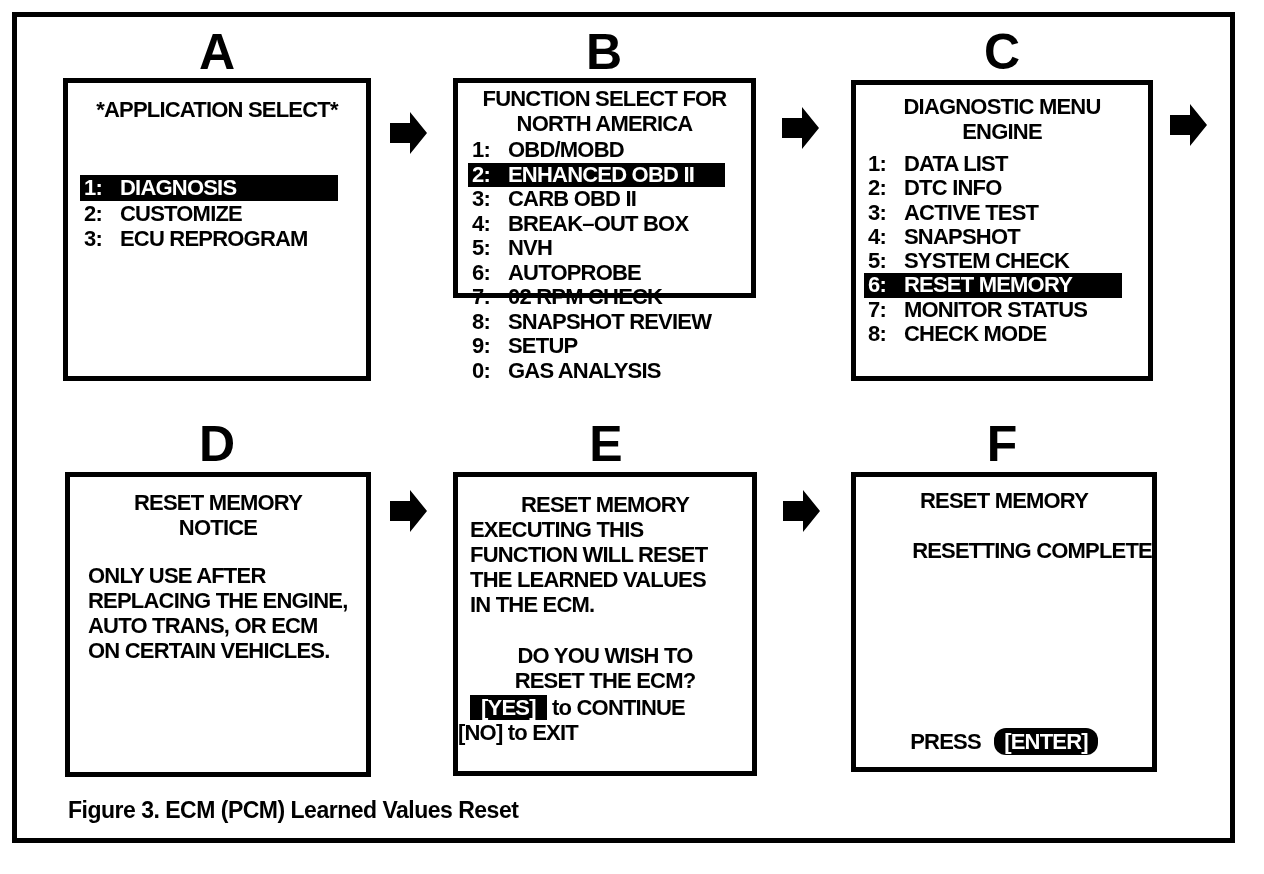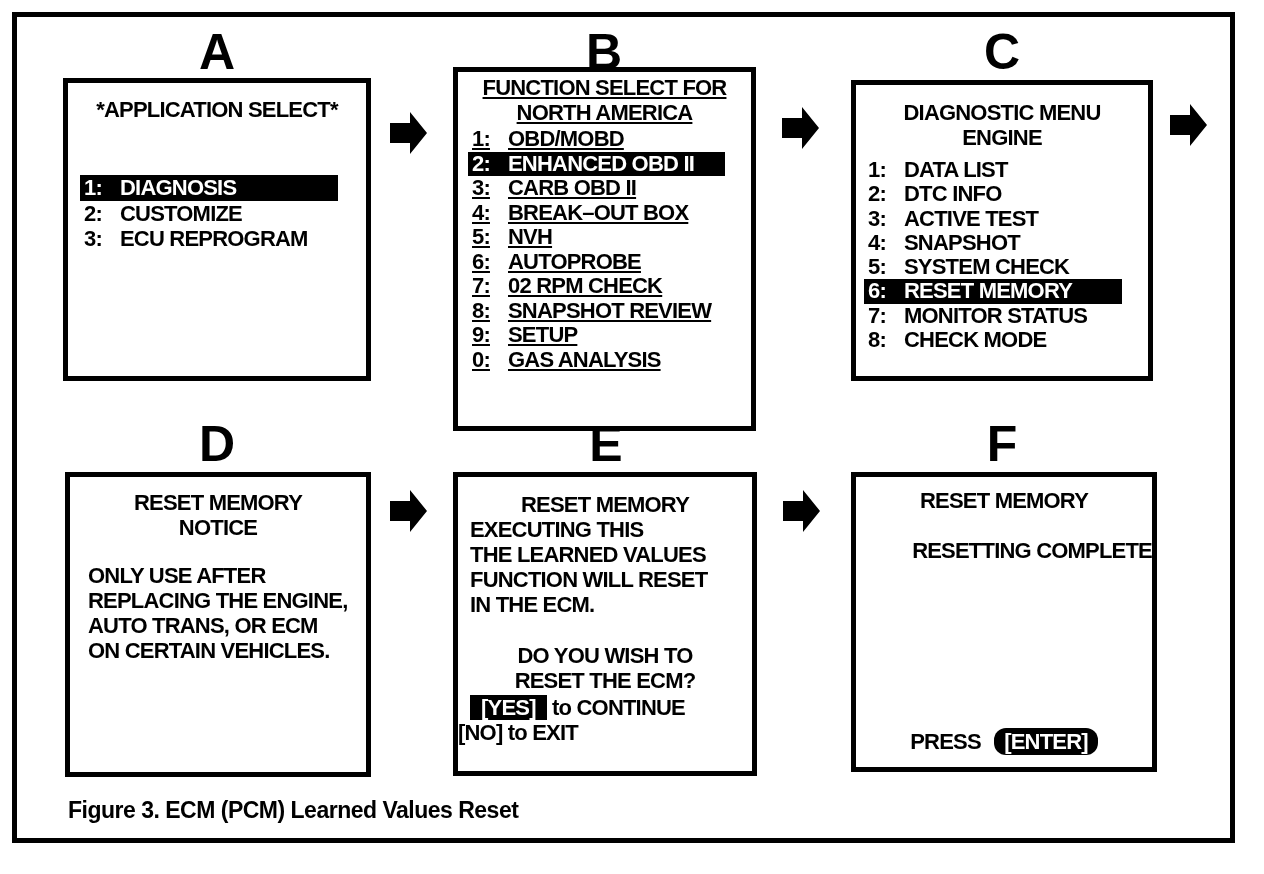--- a/index.html
+++ b/index.html
@@ -24,21 +24,21 @@
   .menu-item { display:flex; padding-left:4px; }
   .menu-item .num { flex:0 0 36px; }
   .hl-row { background:#000; color:#fff; }
 
   #screen-a .scr-title { padding-top:14px; }
   #screen-a .menu-items { margin:53px 28px 0 12px; line-height:25.5px; }
 
   #screen-b .scr-title { padding-top:3px; }
   #screen-b .menu-items { margin:2px 26px 0 10px; line-height:24.5px; }
 
-  #screen-c .scr-title { padding-top:15px; }
+  #screen-c .scr-title { padding-top:9px; }
   #screen-c .menu-items { margin:8px 26px 0 8px; line-height:24.3px; }
 
   #screen-d .scr-title { padding-top:13px; }
   #screen-d .para-1 { margin:15px 4px 0 45px; }
   #screen-d .para-2 { margin:23px 0 0 18px; }
 
   #screen-e .scr-title { padding-top:15px; }
   #screen-e .body { margin:0 6px 0 12px; }
   #screen-e .question { margin-top:26px; text-align:center; }
   #screen-e .yes-line { margin:2px 0 0 12px; }
@@ -85,21 +85,21 @@
         <span class="num">2:</span>
         <span class="lbl">CUSTOMIZE</span>
       </div>
       <div class="menu-item">
         <span class="num">3:</span>
         <span class="lbl">ECU REPROGRAM</span>
       </div>
     </div>
   </div>
 
-  <div class="screen" id="screen-b" style="left:453px;top:67px;width:303px;height:364px;text-decoration:underline;">
+  <div class="screen" id="screen-b" style="left:453px;top:78px;width:303px;height:220px;">
     <div class="scr-title">
       <div>FUNCTION SELECT FOR</div>
       <div>NORTH AMERICA</div>
     </div>
     <div class="menu-items">
       <div class="menu-item">
         <span class="num">1:</span>
         <span class="lbl">OBD/MOBD</span>
       </div>
       <div class="menu-item hl-row">
@@ -192,22 +192,22 @@
       <div>REPLACING THE ENGINE,</div>
       <div>AUTO TRANS, OR ECM</div>
       <div>ON CERTAIN VEHICLES.</div>
     </div>
   </div>
 
   <div class="screen" id="screen-e" style="left:453px;top:472px;width:304px;height:304px;">
     <div class="scr-title">RESET MEMORY</div>
     <div class="body">
       <div>EXECUTING THIS</div>
+      <div>FUNCTION WILL RESET</div>
       <div>THE LEARNED VALUES</div>
-      <div>FUNCTION WILL RESET</div>
       <div>IN THE ECM.</div>
     </div>
     <div class="question">
       <div>DO YOU WISH TO</div>
       <div>RESET THE ECM?</div>
     </div>
     <div class="yes-line">
       <span class="key">[YES]</span>
       <span class="yes-suffix">to CONTINUE</span>
     </div>

